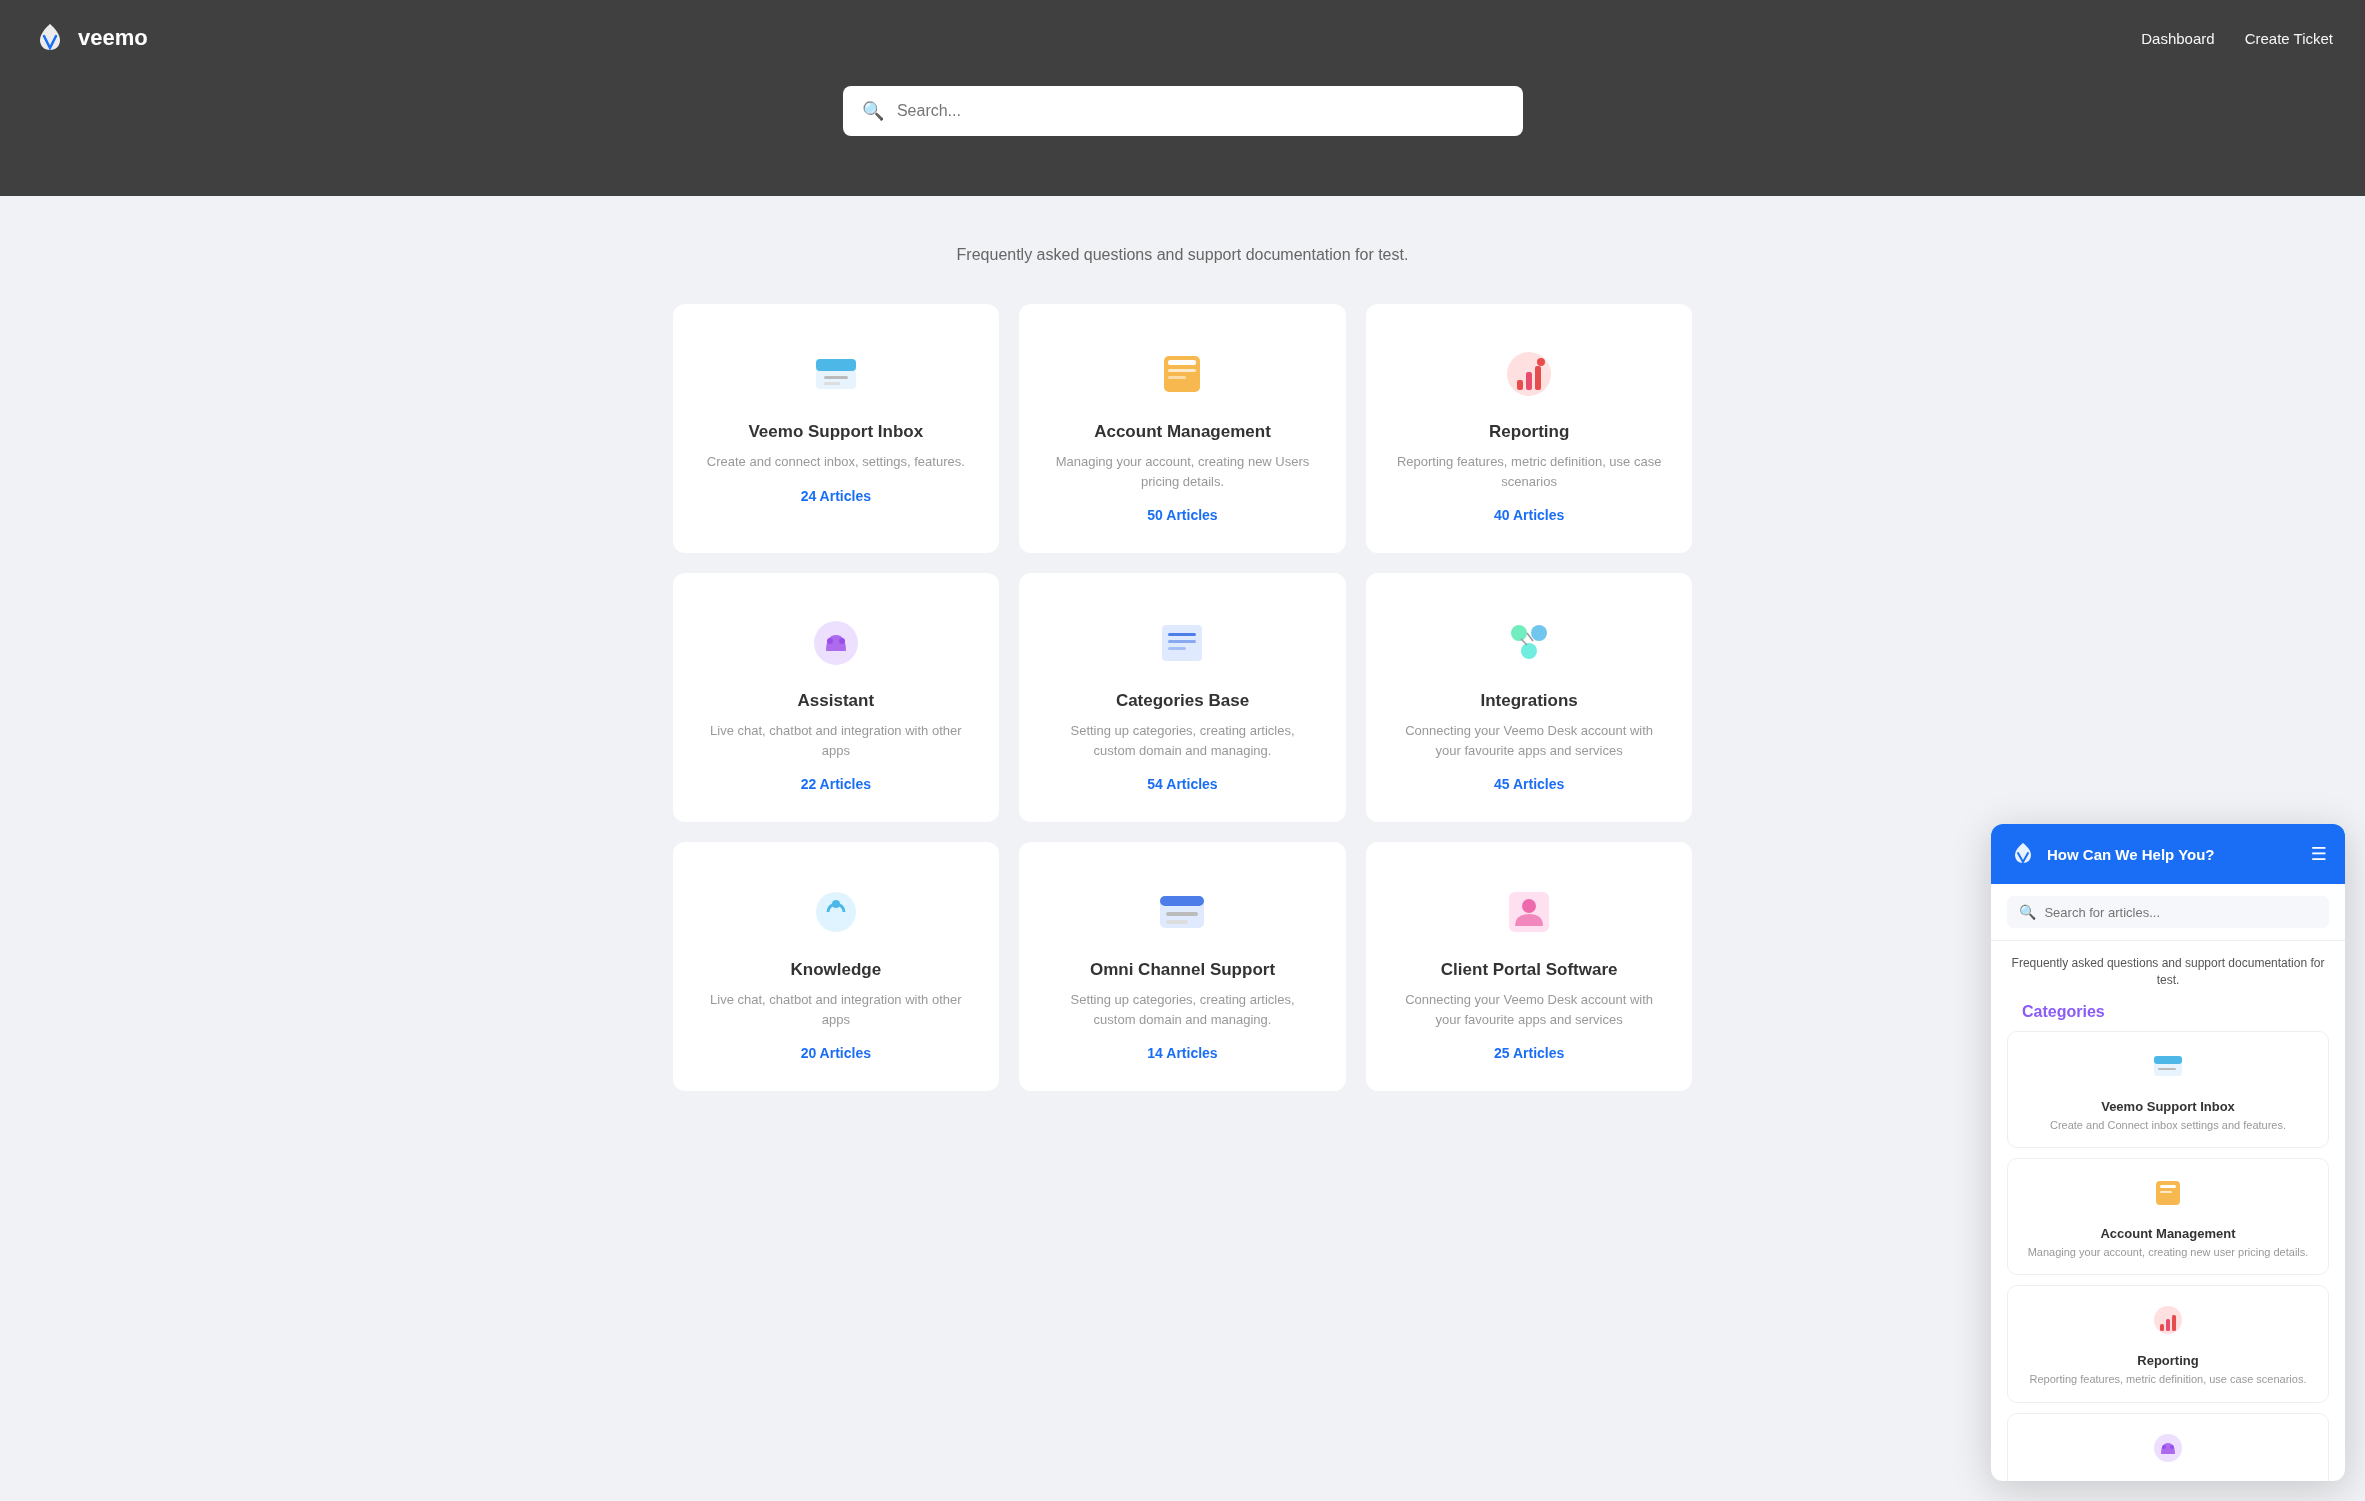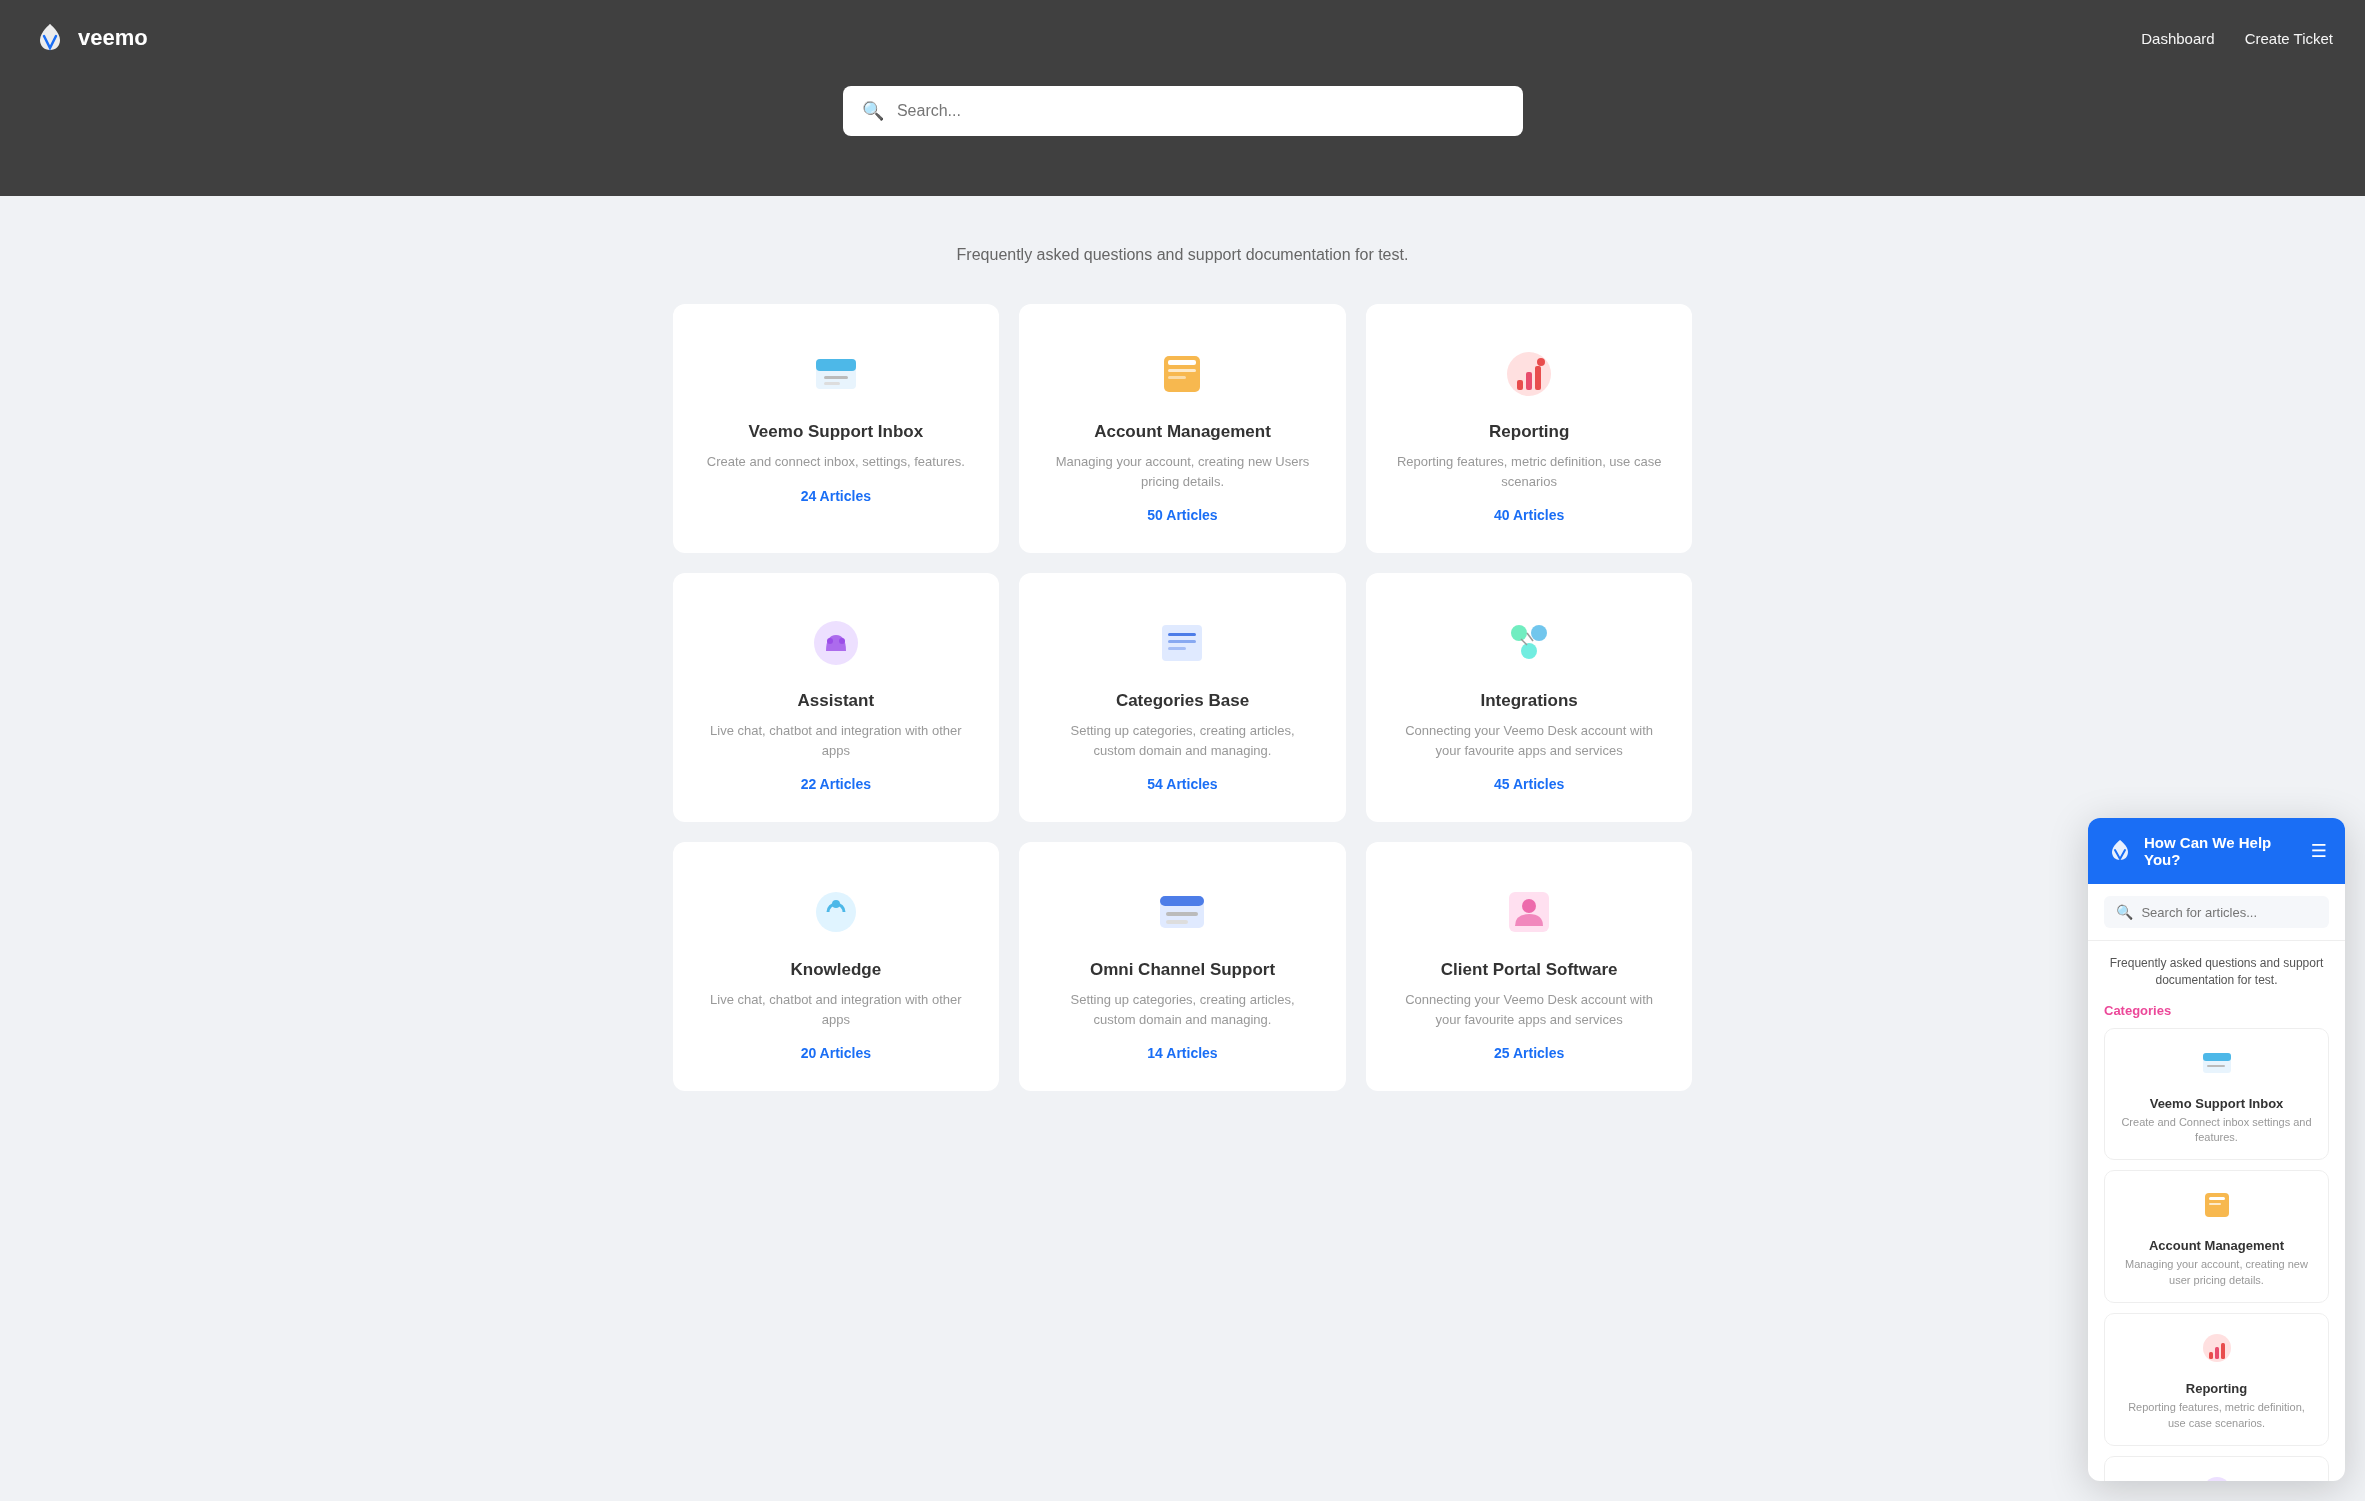--- a/index.html
+++ b/index.html
@@ -123,21 +123,21 @@
       color: #1a6ef5;
       font-size: 14px;
       font-weight: 600;
     }
 
     
     .widget-panel {
       position: fixed;
       right: 20px;
       bottom: 20px;
-      width: 257px;
+      width: 354px;
       background: white;
       border-radius: 12px;
       box-shadow: 0 8px 40px rgba(0,0,0,0.18);
       overflow: hidden;
       z-index: 100;
     }
     .widget-header {
       background: #1a6ef5;
       padding: 16px 18px;
       display: flex;
@@ -191,24 +191,25 @@
     }
     .widget-subtitle {
       font-size: 12px;
       color: #555;
       text-align: center;
       margin-bottom: 14px;
       line-height: 1.4;
       font-weight: 500;
     }
     .widget-categories-label {
-      font-size: 13px;
-      color: #ec4899;
+      font-size: 16px;
+      color: #8b5cf6;
       font-weight: 600;
       margin-bottom: 10px;
+      margin-left: 15px;
     }
     .widget-category-card {
       background: white;
       border: 1px solid #eee;
       border-radius: 10px;
       padding: 14px 16px;
       margin-bottom: 10px;
       cursor: pointer;
       display: flex;
       flex-direction: column;

